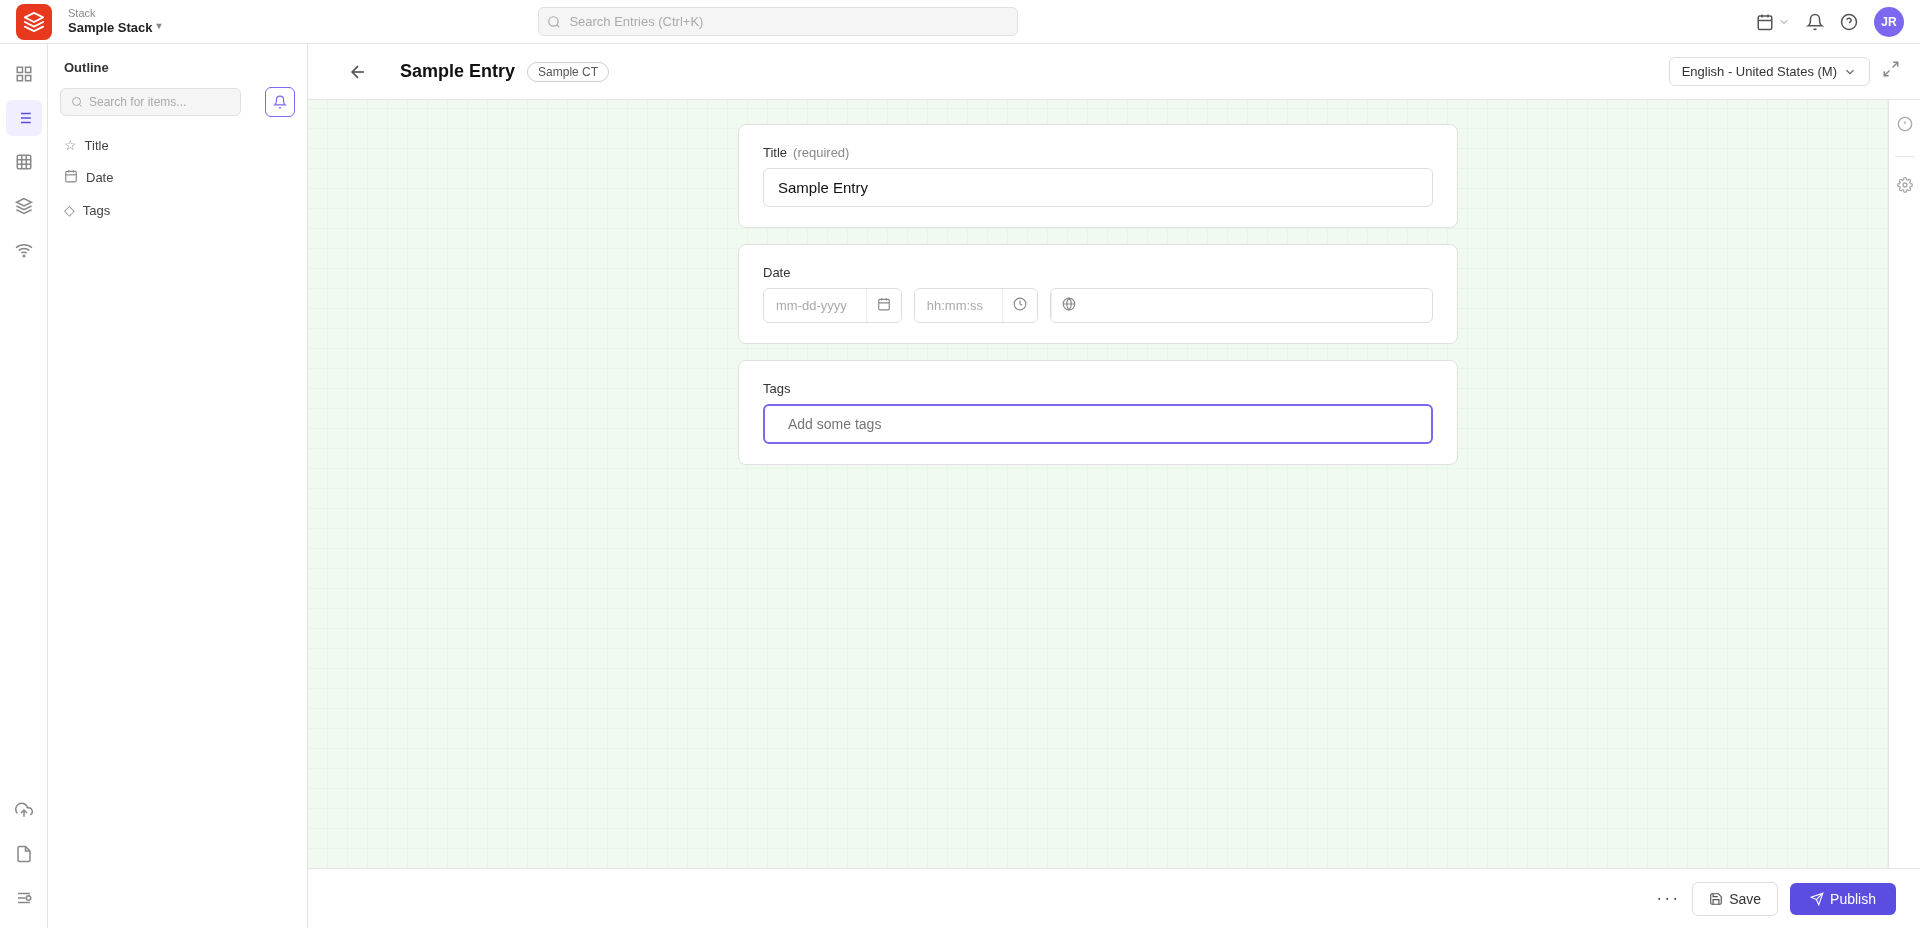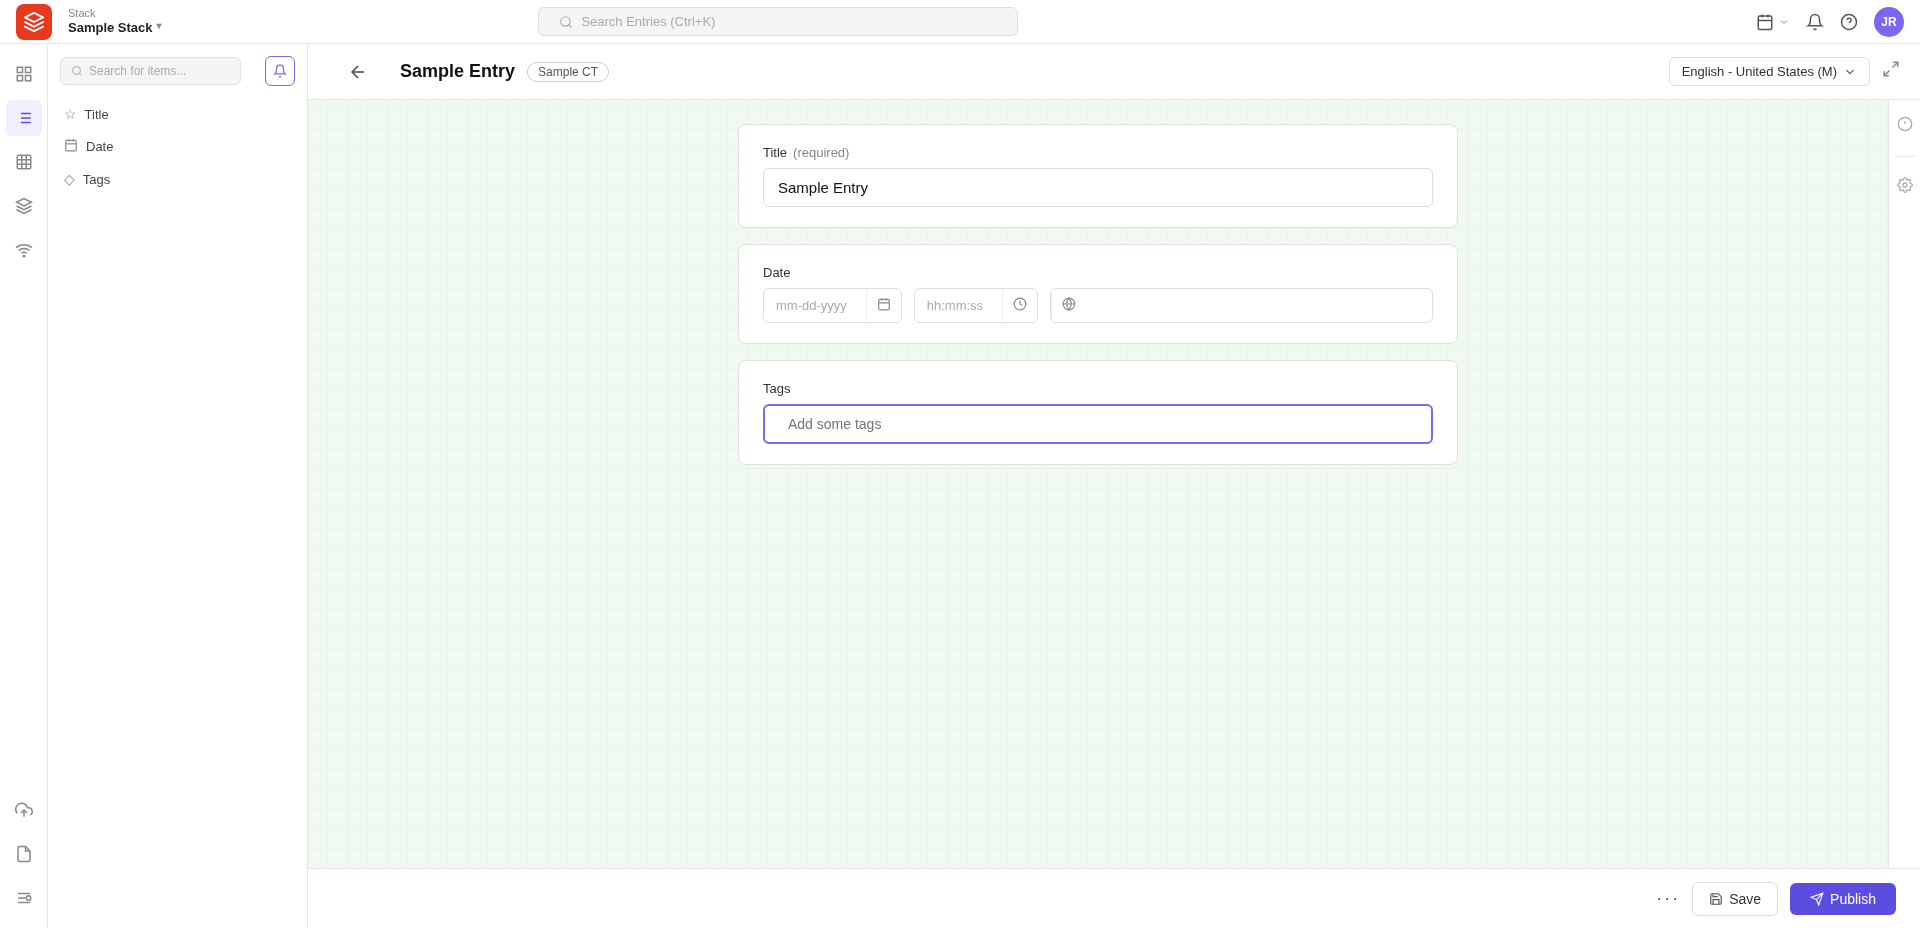--- a/index.html
+++ b/index.html
@@ -16,21 +16,21 @@
     }
     .topbar-logo svg { width: 22px; height: 22px; fill: white; }
     .topbar-brand { display: flex; flex-direction: column; line-height: 1.2; }
     .topbar-stack { font-size: 11px; color: #888; }
     .topbar-name { font-size: 13px; font-weight: 600; color: #222; display: flex; align-items: flex-start; gap: 4px; }
     .topbar-name .chevron { color: #888; font-size: 10px; }
     .topbar-search {
       flex: 1; max-width: 480px; margin: 0 auto;
       display: flex; align-items: center; gap: 8px;
       background: #f5f5f5; border: 1px solid #e0e0e0; border-radius: 6px;
-      padding: 6px 20px; cursor: text;
+      padding: 6px 8px; cursor: text;
     }
     .topbar-search span { color: #aaa; font-size: 13px; }
     .topbar-actions { display: flex; align-items: center; gap: 16px; margin-left: auto; }
     .topbar-icon-btn { background: none; border: none; cursor: pointer; color: #555; font-size: 18px; display: flex; align-items: center; }
     .topbar-avatar { width: 30px; height: 30px; border-radius: 50%; background: #7b68ee; display: flex; align-items: center; justify-content: center; color: white; font-size: 12px; font-weight: 600; }
     .topbar-calendar { display: flex; align-items: center; gap: 4px; cursor: pointer; }
 
     
     .main-layout { display: flex; flex: 1; overflow: hidden; }
 
@@ -286,20 +286,21 @@
       <svg width="18" height="18" viewBox="0 0 24 24" fill="none" stroke="currentColor" stroke-width="2">
         <line x1="4" y1="6" x2="20" y2="6"></line>
           <line x1="4" y1="12" x2="14" y2="12"></line>
           <line x1="4" y1="18" x2="20" y2="18"></line>
         <circle cx="18" cy="12" r="3"></circle>
       </svg>
     </div>
   </div>
 
   <div class="outline-panel">
+    <div class="outline-title">Outline</div>
     <div class="outline-search">
       <div class="outline-search-input">
         <svg width="12" height="12" viewBox="0 0 24 24" fill="none" stroke="#aaa" stroke-width="2">
           <circle cx="11" cy="11" r="8"></circle>
             <path d="m21 21-4.35-4.35"></path>
         </svg>
         <span>Search for items...</span>
       </div>
       <div class="outline-bell">
         <svg width="14" height="14" viewBox="0 0 24 24" fill="none" stroke="#7b68ee" stroke-width="2">

